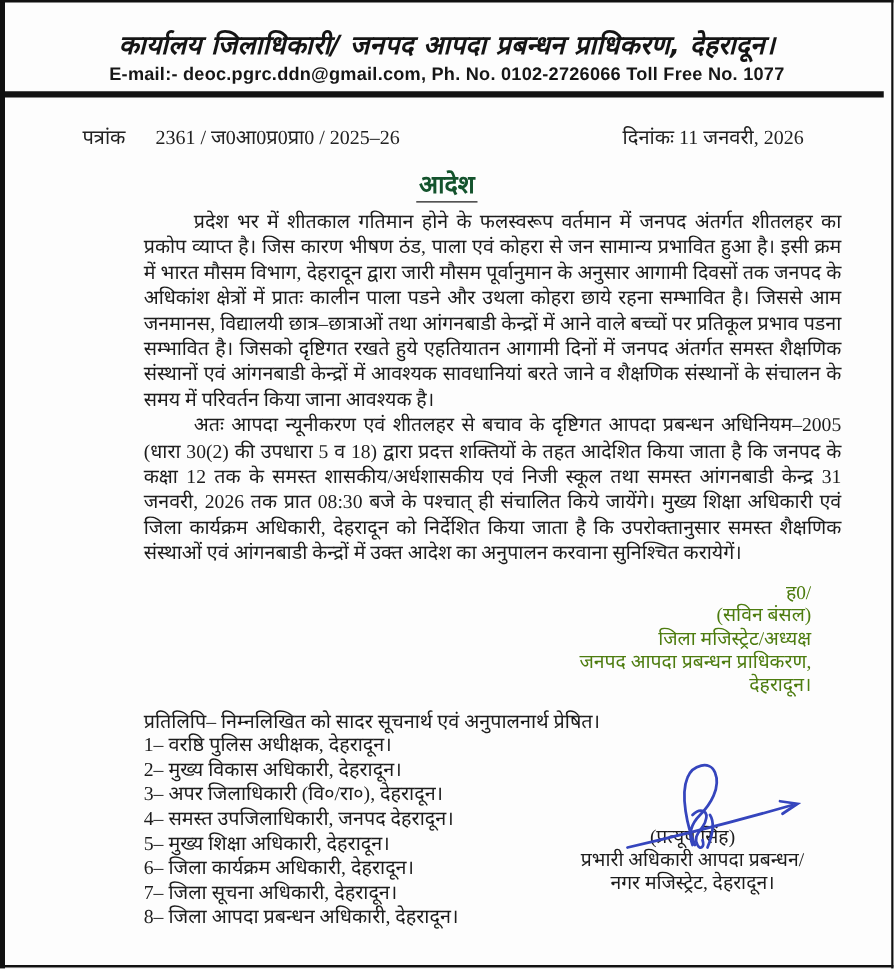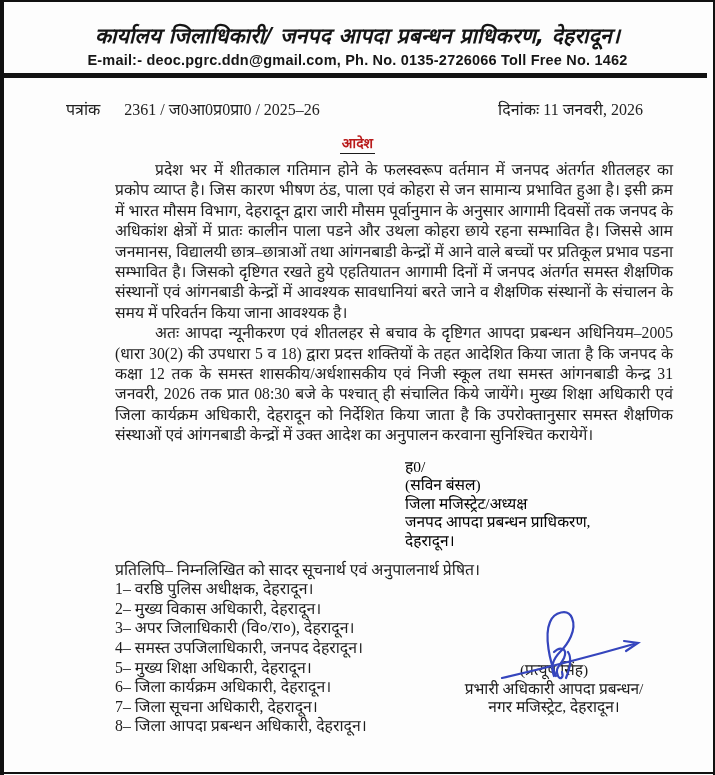--- a/index.html
+++ b/index.html
@@ -31,31 +31,31 @@
     margin-top:5px; width:707px; height:3px;
     border-top:3px solid #131313; border-bottom:2px solid #131313;
   }
   .ref-row{
     display:flex; justify-content:space-between; align-items:baseline;
     margin:20px 72px 0 66px; font-size:16px; color:#222;
   }
   .ref-left{ display:flex; gap:24px; }
   .order-heading-wrap{ text-align:center; margin-top:13px; }
   .order-heading{
-    display:inline-block; font-size:14px; font-weight:600; color:#b91c1c;
+    display:inline-block; font-size:20px; font-weight:600; color:#14532d;
     border-bottom:1.5px solid #1b1b1b; padding:0 2px 1px 2px;
   }
   .body-text{
     width:558px; margin:6px 0 12px 115px;
     font-size:15.7px; line-height:20.4px; text-align:justify; color:#1c1c1c;
   }
   .body-text p{ text-indent:40px; }
   .sig-primary{
     width:244px; margin:11px 66px 0 auto;
-    text-align:left; font-size:15.5px; line-height:18.6px; color:#000000;
+    text-align:right; font-size:15.5px; line-height:18.6px; color:#4d7c0f;
   }
   .copy-section{
     margin:9px 0 0 115px; font-size:15.8px; line-height:19.6px; color:#1c1c1c;
   }
   .copy-list{ list-style:none; }
   .sig-secondary{
     position:absolute; left:443px; top:661px; width:222px;
     text-align:center; font-size:15.5px; line-height:18.6px; color:#1c1c1c; z-index:2;
   }
   .handwritten-sign{
@@ -67,21 +67,21 @@
 <body>
 
 <div class="page">
   <div class="edge left"></div>
   <div class="edge right"></div>
   <div class="edge top"></div>
   <div class="edge bottom"></div>
 
   <div class="letterhead">
     <div class="lh-title">कार्यालय जिलाधिकारी/ जनपद आपदा प्रबन्धन प्राधिकरण, देहरादून।</div>
-    <div class="lh-contact">E-mail:- deoc.pgrc.ddn@gmail.com, Ph. No. 0135-2726066 Toll Free No. 1462</div>
+    <div class="lh-contact">E-mail:- deoc.pgrc.ddn@gmail.com, Ph. No. 0102-2726066 Toll Free No. 1077</div>
   </div>
 
   <div class="double-rule"></div>
 
   <div class="ref-row">
     <div class="ref-left">
       <span>पत्रांक</span>
       <span>2361 /  ज0आ0प्र0प्रा0 / 2025–26</span>
     </div>
     <div class="ref-right">

